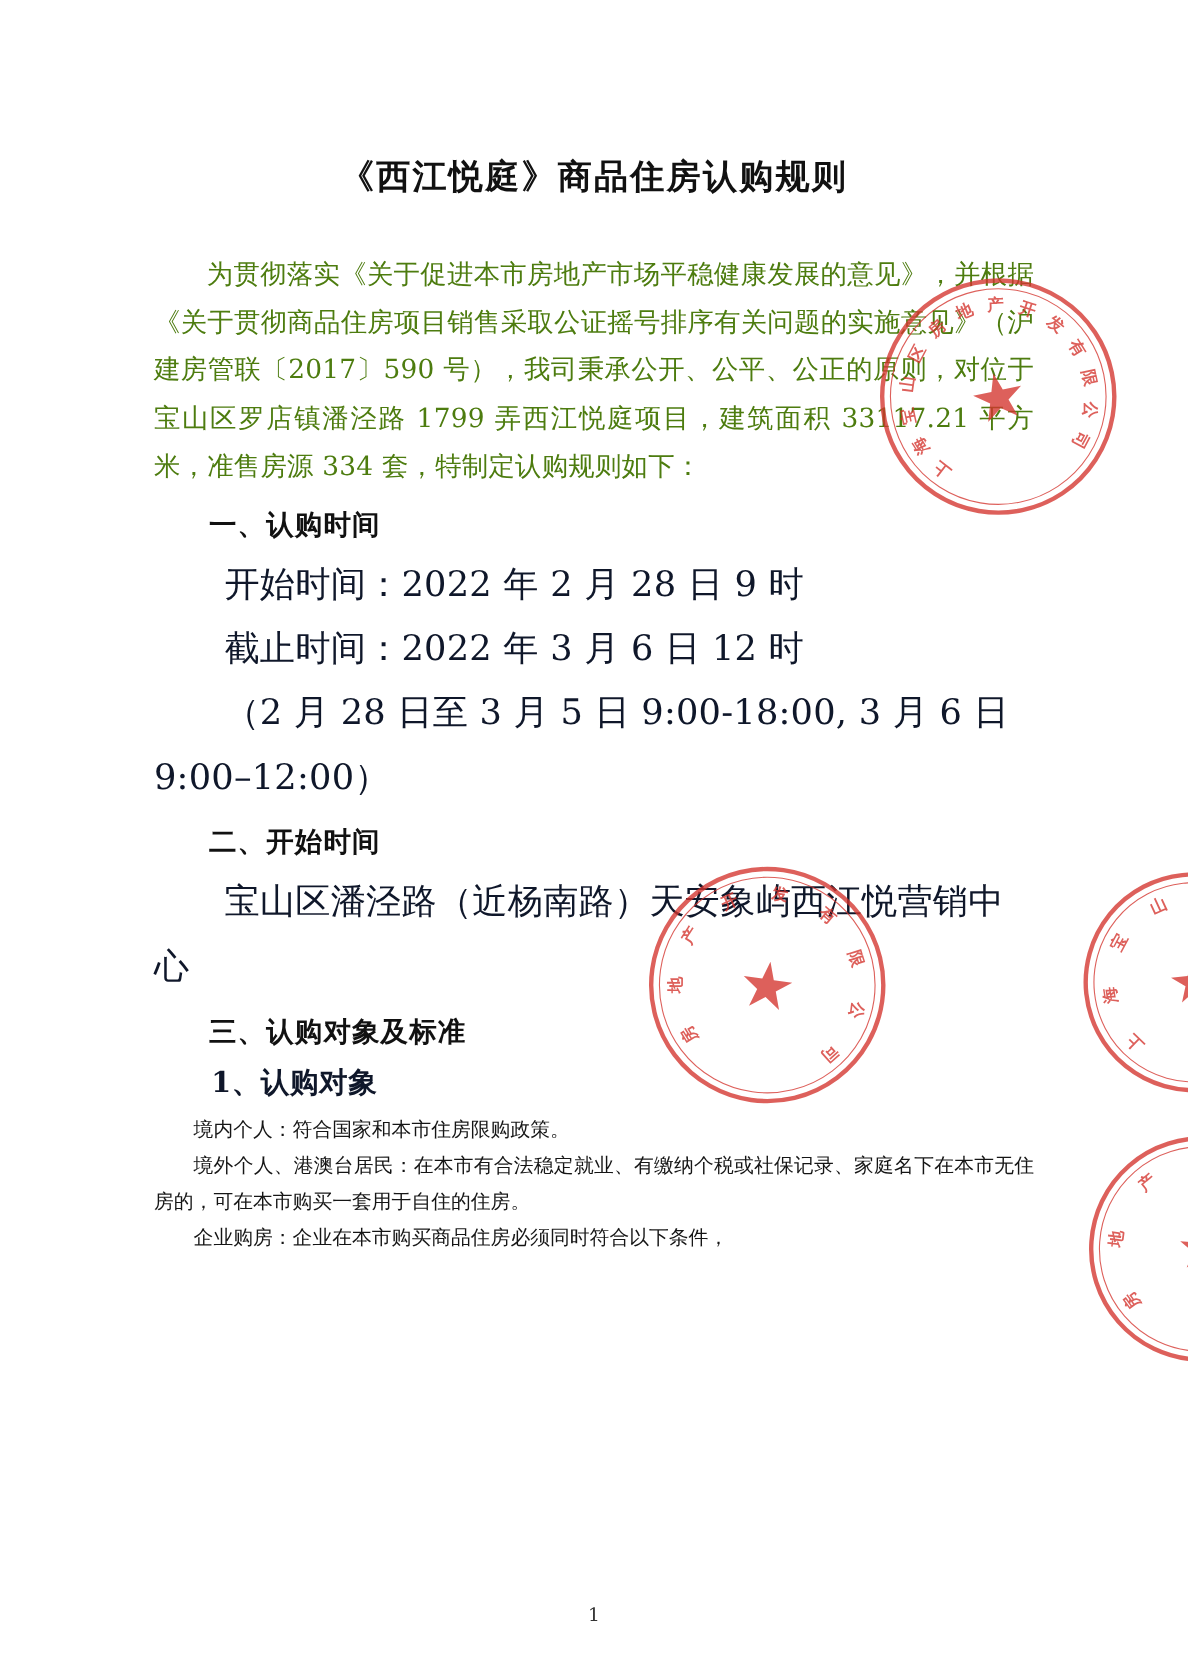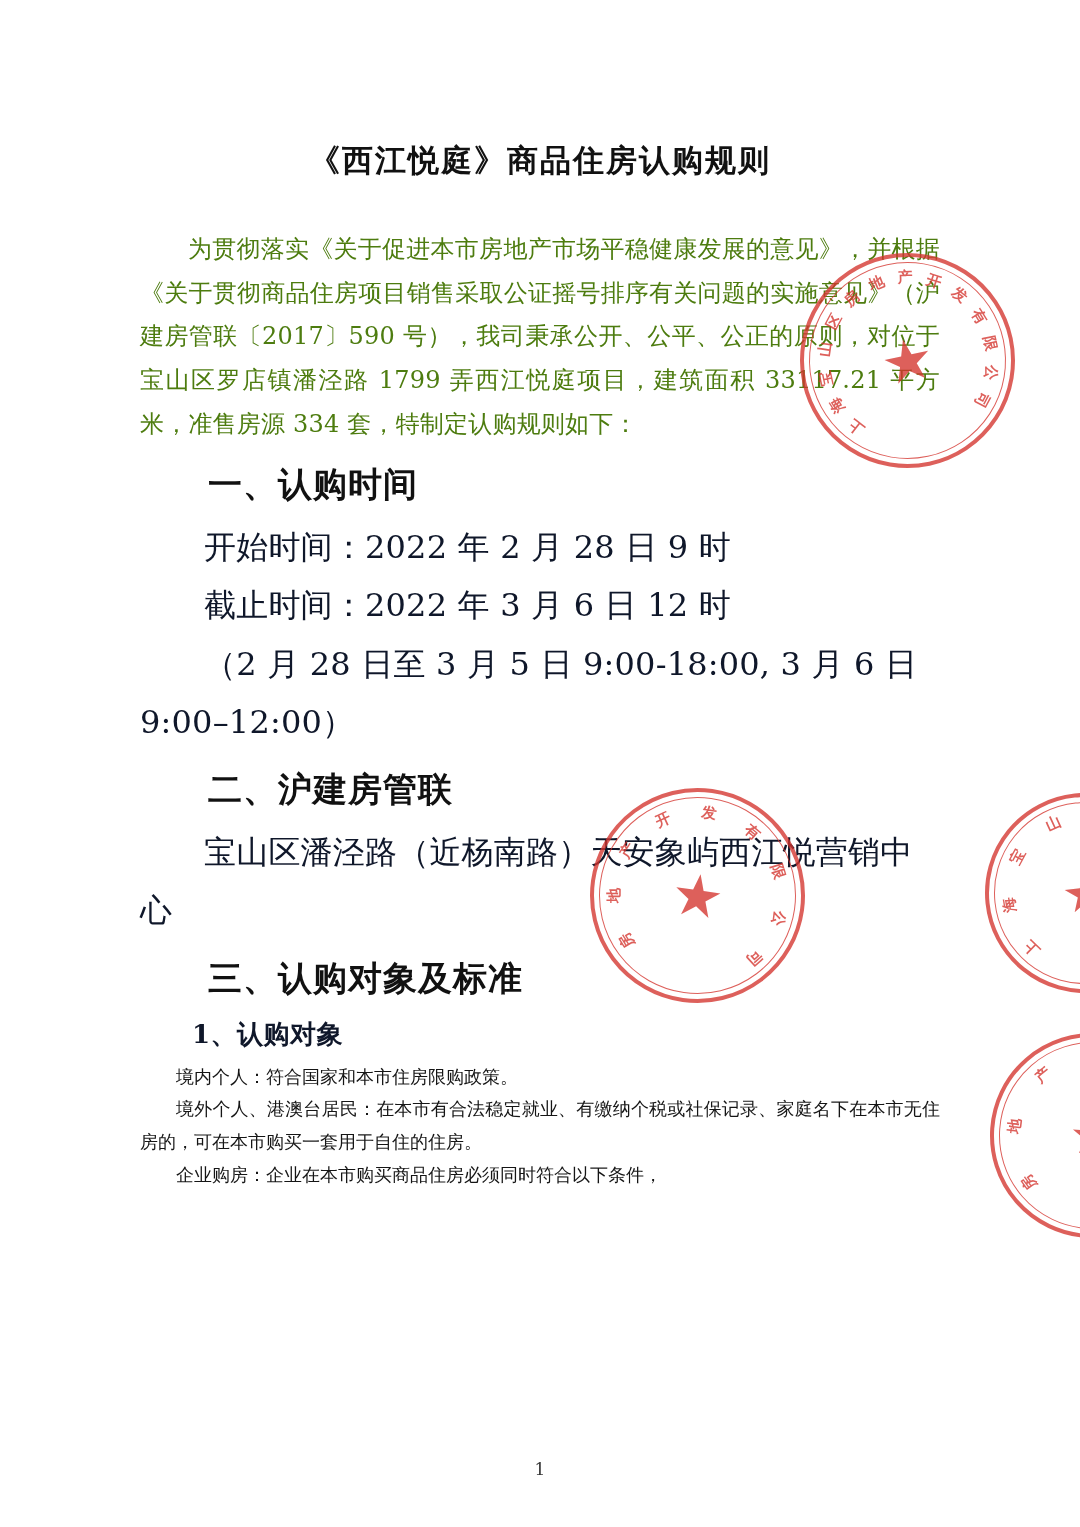--- a/index.html
+++ b/index.html
@@ -35,21 +35,21 @@
     font-size: 24px;
     line-height: 1.82;
     text-align: justify;
     text-justify: inter-ideograph;
     margin: 0 0 6px 0;
     text-indent: 2em;
     color: #4d7c0f;
     letter-spacing: 0.2px;
   }
   .section-head {
-    font-size: 34px;
+    font-size: 25px;
     font-weight: bold;
     line-height: 1.82;
     margin: 8px 0 2px 0;
     text-indent: 2em;
     color: #111;
     letter-spacing: 1px;
   }
   .sub-head {
     font-size: 26px;
     font-weight: bold;
@@ -177,21 +177,21 @@
 
   <h1 class="doc-title">《西江悦庭》商品住房认购规则</h1>
 
   <p class="para">为贯彻落实《关于促进本市房地产市场平稳健康发展的意见》，并根据《关于贯彻商品住房项目销售采取公证摇号排序有关问题的实施意见》（沪建房管联〔2017〕590 号），我司秉承公开、公平、公正的原则，对位于宝山区罗店镇潘泾路 1799 弄西江悦庭项目，建筑面积 33117.21 平方米，准售房源 334 套，特制定认购规则如下：</p>
 
   <h2 class="section-head">一、认购时间</h2>
   <p class="line">开始时间：2022 年 2 月 28 日 9 时</p>
   <p class="line">截止时间：2022 年 3 月 6 日 12 时</p>
   <p class="line">（2 月 28 日至 3 月 5 日 9:00-18:00, 3 月 6 日 9:00–12:00）</p>
 
-  <h2 class="section-head">二、沪建房管联</h2>
+  <h2 class="section-head">二、开始时间</h2>
   <p class="line">宝山区潘泾路（近杨南路）天安象屿西江悦营销中心</p>
 
   <h2 class="section-head">三、认购对象及标准</h2>
   <h3 class="sub-head">1、认购对象</h3>
   <p class="body-block">境内个人：符合国家和本市住房限购政策。</p>
   <p class="body-block">境外个人、港澳台居民：在本市有合法稳定就业、有缴纳个税或社保记录、家庭名下在本市无住房的，可在本市购买一套用于自住的住房。</p>
   <p class="body-block">企业购房：企业在本市购买商品住房必须同时符合以下条件，</p>
 
   <div class="page-number">1</div>
 

